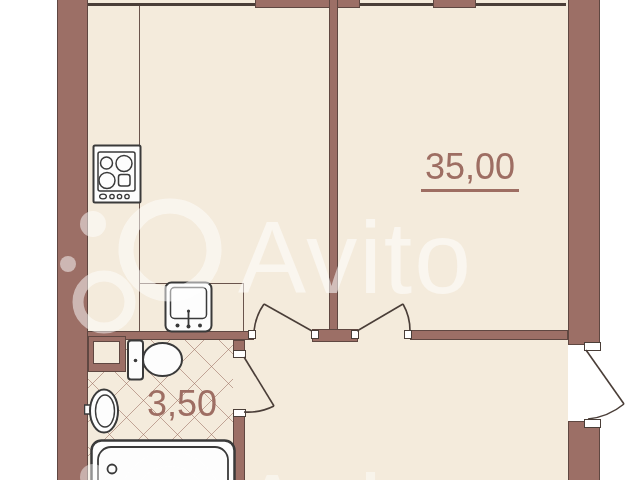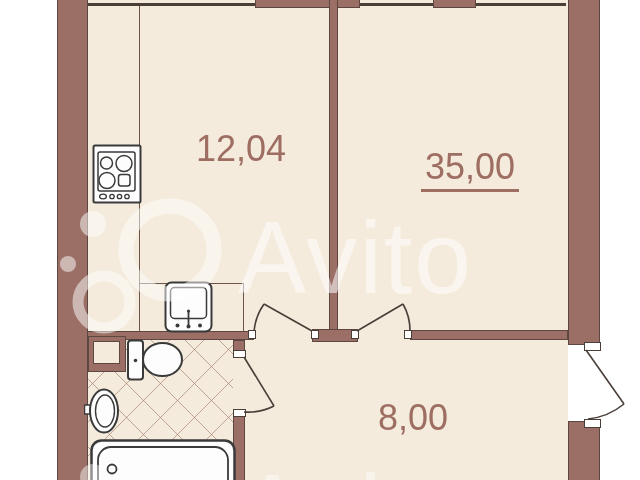--- a/index.html
+++ b/index.html
@@ -125,23 +125,22 @@
     <ellipse cx="20" cy="23" rx="14" ry="21.5" fill="#fdfdfd" stroke-width="2"></ellipse>
     <ellipse cx="21" cy="23" rx="9.5" ry="16" stroke-width="1.4"></ellipse>
   </svg>
 
   <svg class="fixture" style="left:90px;top:439px;" width="146" height="41" viewBox="0 0 146 41" fill="none" stroke="#3a3a3a">
     <rect x="1.5" y="1.5" width="143" height="58" rx="10" fill="#fdfdfd" stroke-width="2.5"></rect>
     <rect x="8" y="8" width="130" height="52" rx="13" stroke-width="1.8"></rect>
     <circle cx="22" cy="30" r="4.5" stroke-width="1.8"></circle>
   </svg>
 
-  <div class="abs room-label" style="left:186px;top:131px;width:110px;">12,04</div>
   <div class="abs room-label underlined" style="left:421px;top:149px;width:98px;">35,00</div>
-  <div class="abs room-label" style="left:368px;top:400px;width:90px;">8,00</div>
+  <div class="abs room-label" style="left:142px;top:386px;width:80px;">3,50</div>
 
   <svg class="wm" width="640" height="480" viewBox="0 0 640 480">
     <g opacity="0.5" stroke="var(--watermark)" fill="none">
       <circle cx="170" cy="250" r="44" stroke-width="15"></circle>
       <circle cx="104" cy="302" r="26" stroke-width="11"></circle>
       <circle cx="93" cy="224" r="13" fill="var(--watermark)" stroke="none"></circle>
       <circle cx="68" cy="264" r="8" fill="var(--watermark)" stroke="none"></circle>
     </g>
     <text class="wm-text" x="238" y="293" opacity="0.55">Avito</text>
     <g opacity="0.45" stroke="var(--watermark)" fill="none">

